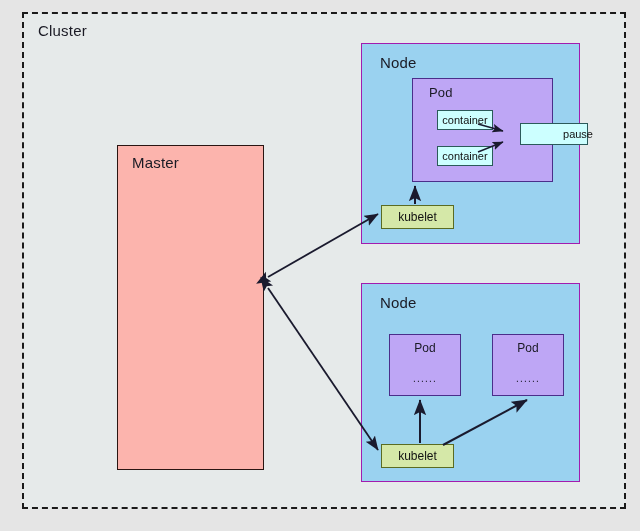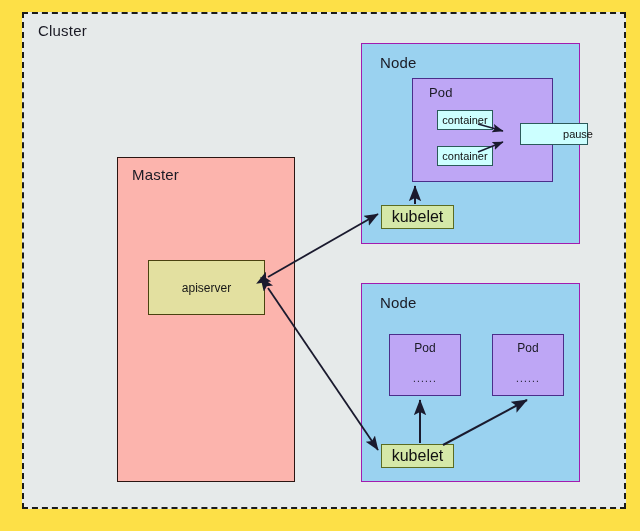--- a/index.html
+++ b/index.html
@@ -4,21 +4,21 @@
 <style>
   html, body {
     margin: 0;
     padding: 0;
     background: #ffffff;
   }
   #canvas {
     position: relative;
     width: 640px;
     height: 531px;
-    background: #fde047;
+    background: #e5e5e5;
     font-family: "Liberation Sans", sans-serif;
     overflow: hidden;
   }
   .box {
     position: absolute;
     box-sizing: border-box;
   }
   
   #cluster {
     left: 22px;
@@ -33,22 +33,22 @@
     font-size: 15px;
     color: #1a1a24;
     letter-spacing: 0.2px;
     white-space: nowrap;
   }
   #cluster-label { left: 14px; top: 8px; }
 
   
   #master {
     left: 117px;
-    top: 157px;
-    width: 178px;
+    top: 145px;
+    width: 147px;
     height: 325px;
     background: #fcb4ad;
     border: 1.5px solid #2a1512;
   }
   #master-label { left: 14px; top: 8px; }
 
   
   #apiserver {
     left: 148px;
     top: 260px;
@@ -111,21 +111,21 @@
 
   
   .kubelet {
     position: absolute;
     background: #d5e8a8;
     border: 1.5px solid #5a6b22;
     box-sizing: border-box;
     display: flex;
     align-items: center;
     justify-content: center;
-    font-size: 16px;
+    font-size: 12px;
     color: #111;
   }
   #kubelet-top    { left: 381px; top: 205px; width: 73px; height: 24px; }
   #kubelet-bottom { left: 381px; top: 444px; width: 73px; height: 24px; }
 
   
   .pod-small {
     position: absolute;
     background: #bea6f5;
     border: 1.5px solid #4b2e8a;
@@ -169,23 +169,20 @@
 <div id="canvas">
 
   <div id="cluster" class="box">
     <span id="cluster-label" class="group-label">Cluster</span>
   </div>
 
   <div id="master" class="box">
     <span id="master-label" class="group-label">Master</span>
   </div>
 
-  <div id="apiserver" class="box">
-    <span>apiserver</span>
-  </div>
 
   <div id="node-top" class="box node">
     <span class="group-label node-label">Node</span>
   </div>
 
   <div id="pod-top" class="box">
     <span id="pod-top-label" class="group-label">Pod</span>
   </div>
 
   <div id="container-1" class="container-box">

